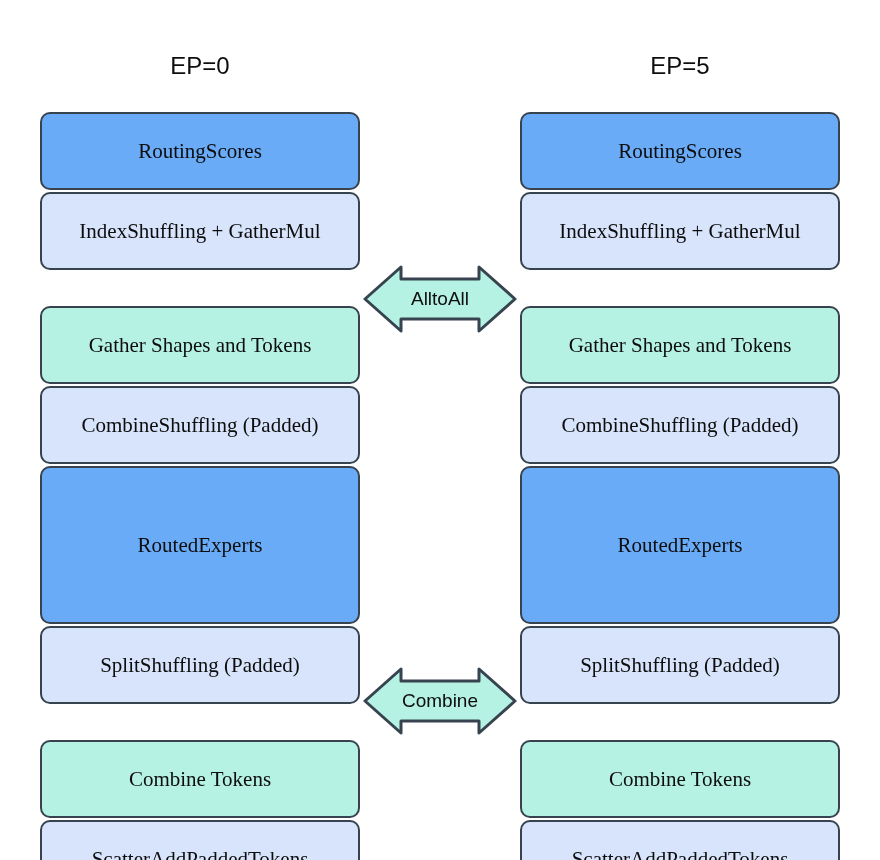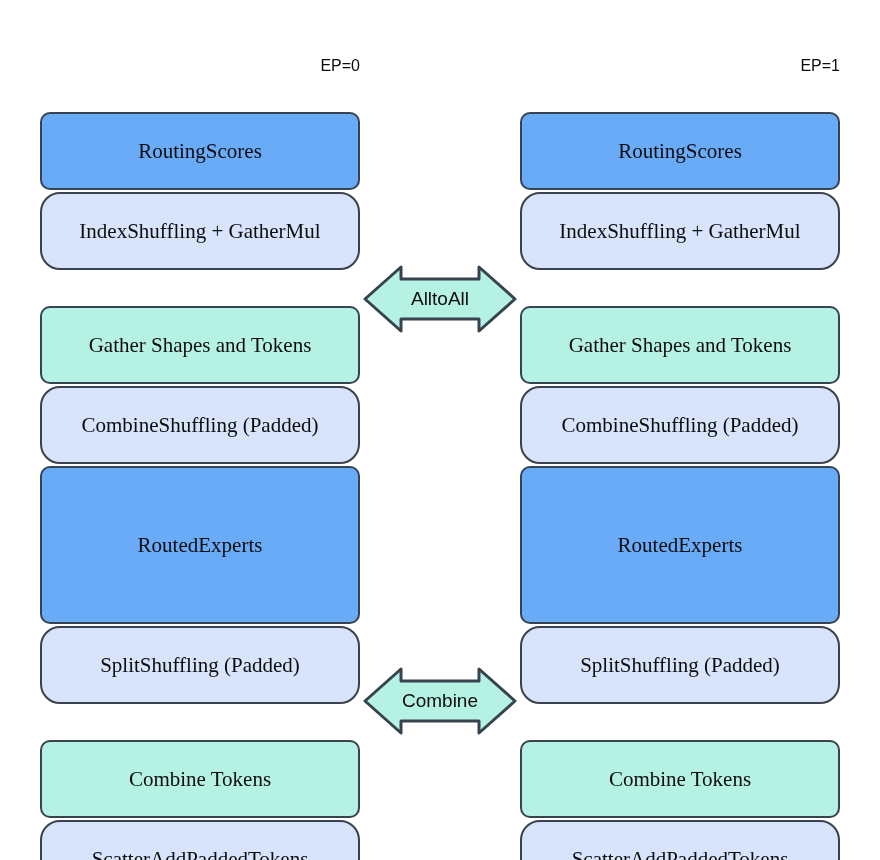--- a/index.html
+++ b/index.html
@@ -14,22 +14,22 @@
     height: 860px;
     background: #ffffff;
     overflow: hidden;
   }
   .col-title {
     position: absolute;
     top: 52px;
     width: 320px;
     height: 28px;
     line-height: 28px;
-    text-align: right;
-    font-size: 16px;
+    text-align: center;
+    font-size: 24px;
     color: #0d0d0d;
   }
   .column {
     position: absolute;
     top: 112px;
     width: 312px;
     font-family: Liberation Serif, serif;
   }
   .box {
     box-sizing: border-box;
@@ -39,21 +39,21 @@
     border: 2.5px solid #37434e;
     border-radius: 10px;
     display: flex;
     align-items: center;
     justify-content: center;
     font-size: 21px;
     color: #0d0d0d;
   }
   .box.tall { height: 158px; }
   .box.c-blue { background: #6aabf8; }
-  .box.c-light_blue { background: #d7e4fb; border-radius: 20px; }
+  .box.c-light_blue { background: #d7e4fb; }
   .box.c-mint { background: #b6f2e3; margin-top: 36px; }
   .arrow-wrap {
     position: absolute;
     left: 362px;
     width: 156px;
     height: 72px;
   }
   .arrow-wrap svg { display: block; }
   .arrow-label {
     position: absolute;
@@ -64,21 +64,21 @@
     font-size: 19px;
     color: #0d0d0d;
   }
 </style>
 </head>
 <body>
 
 <div class="canvas">
 
   <div class="col-title" style="left:40px">EP=0</div>
-  <div class="col-title" style="left:520px">EP=1</div>
+  <div class="col-title" style="left:520px">EP=5</div>
 
   <div class="column" style="left:40px">
     <div class="box c-blue">
       <span>RoutingScores</span>
     </div>
     <div class="box c-light_blue">
       <span>IndexShuffling + GatherMul</span>
     </div>
     <div class="box c-mint">
       <span>Gather Shapes and Tokens</span>

